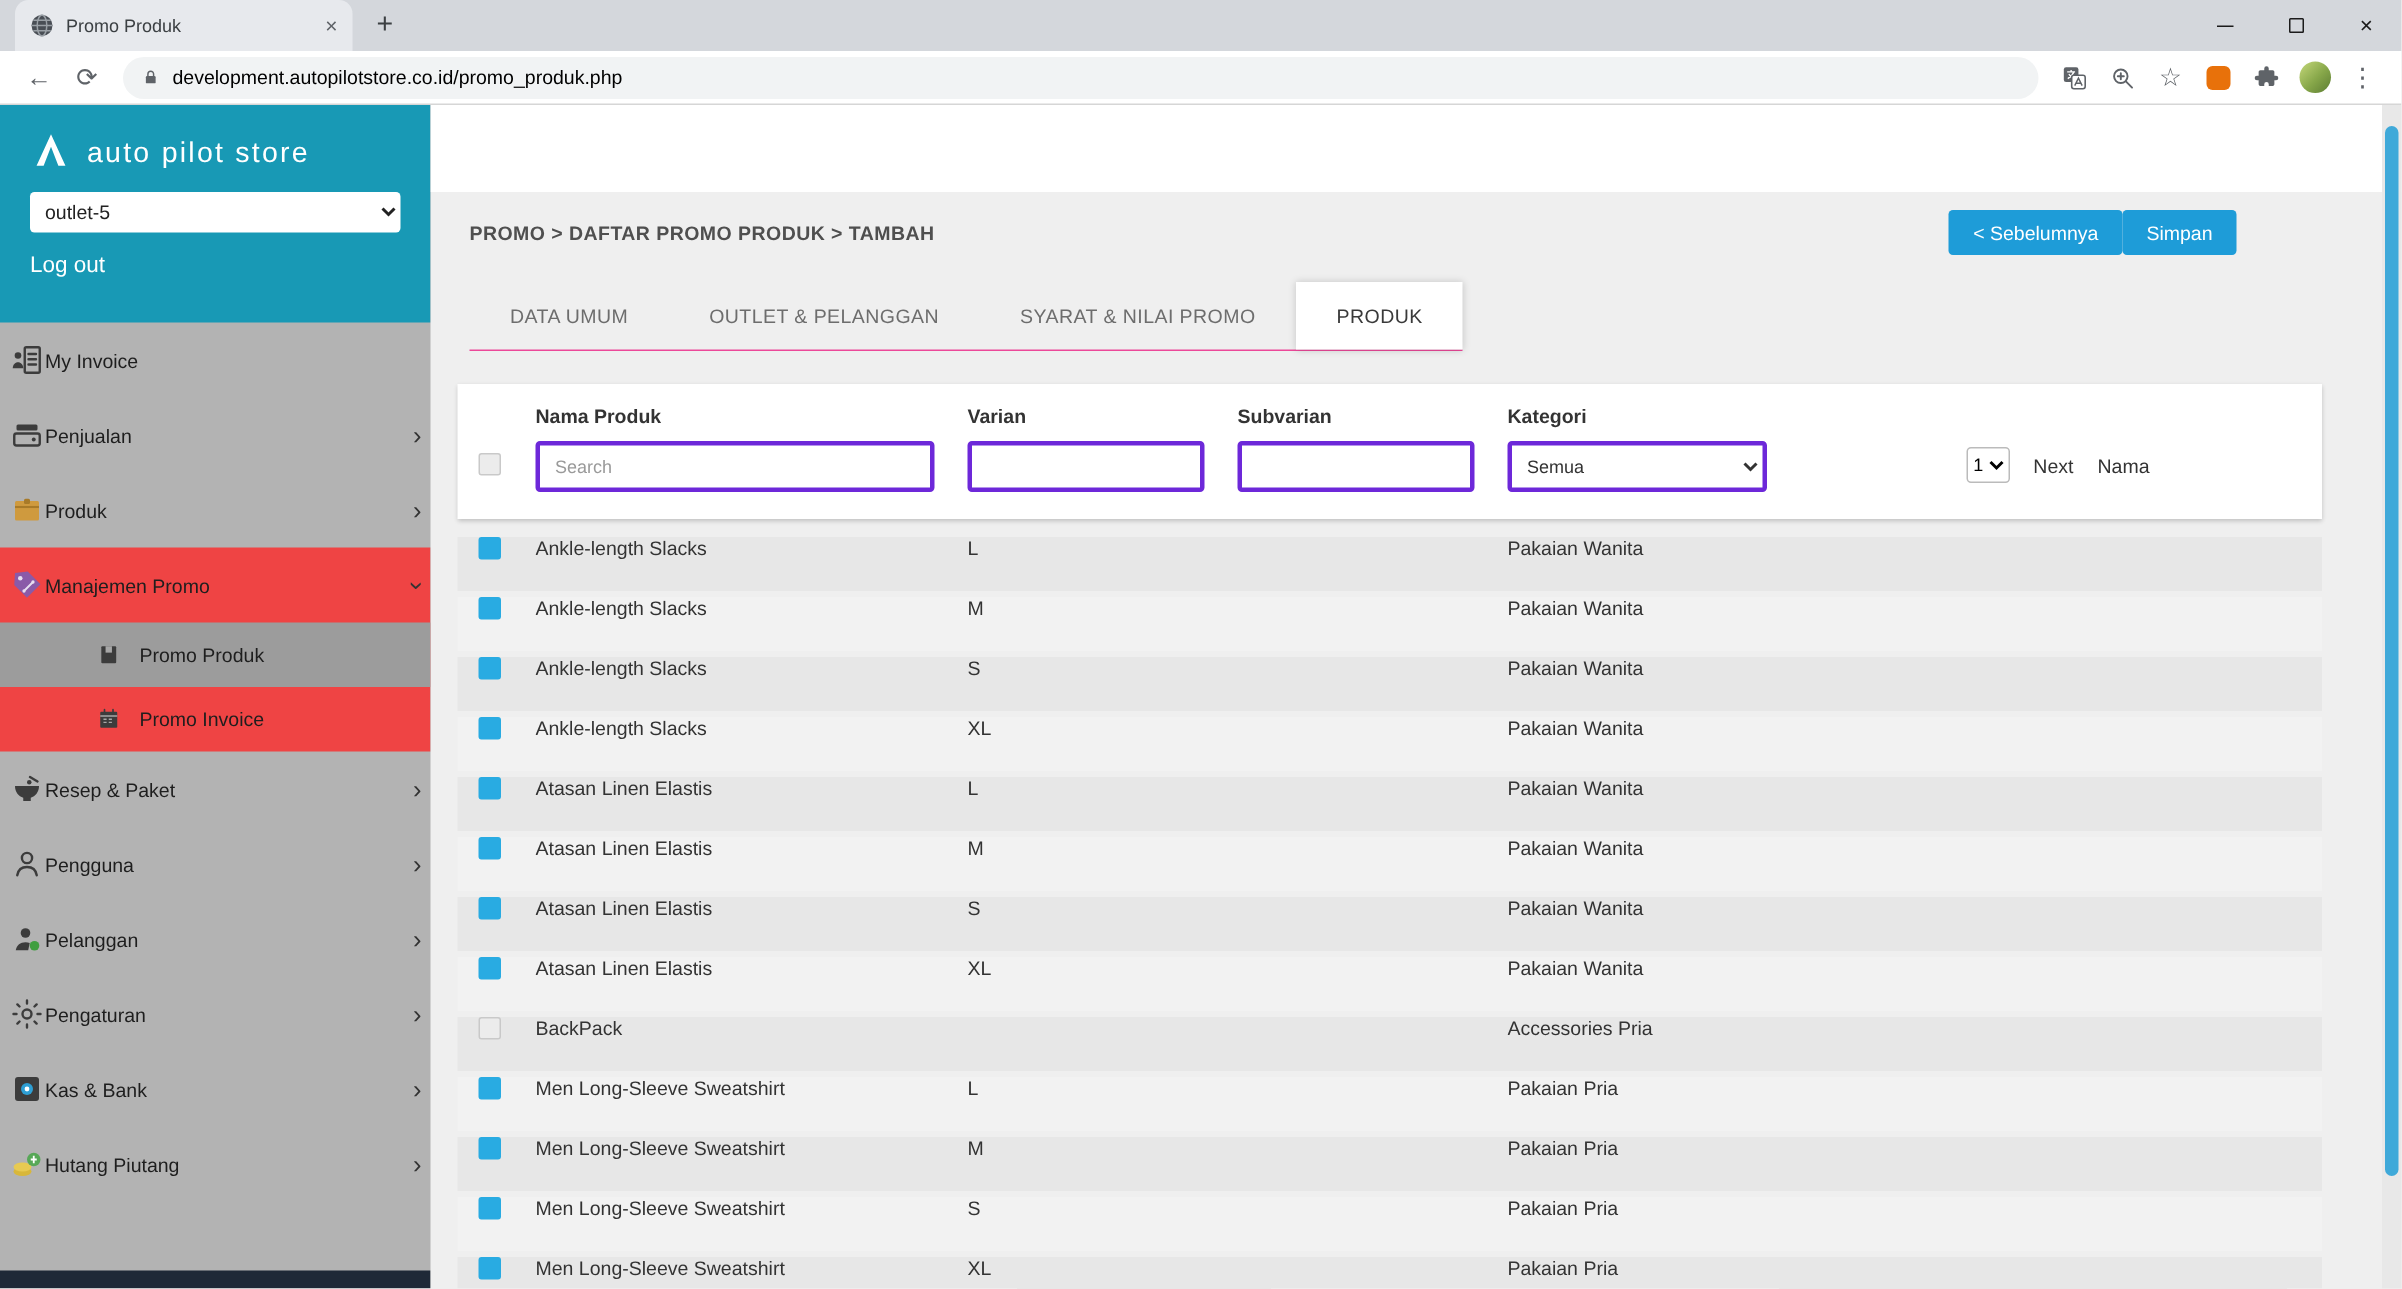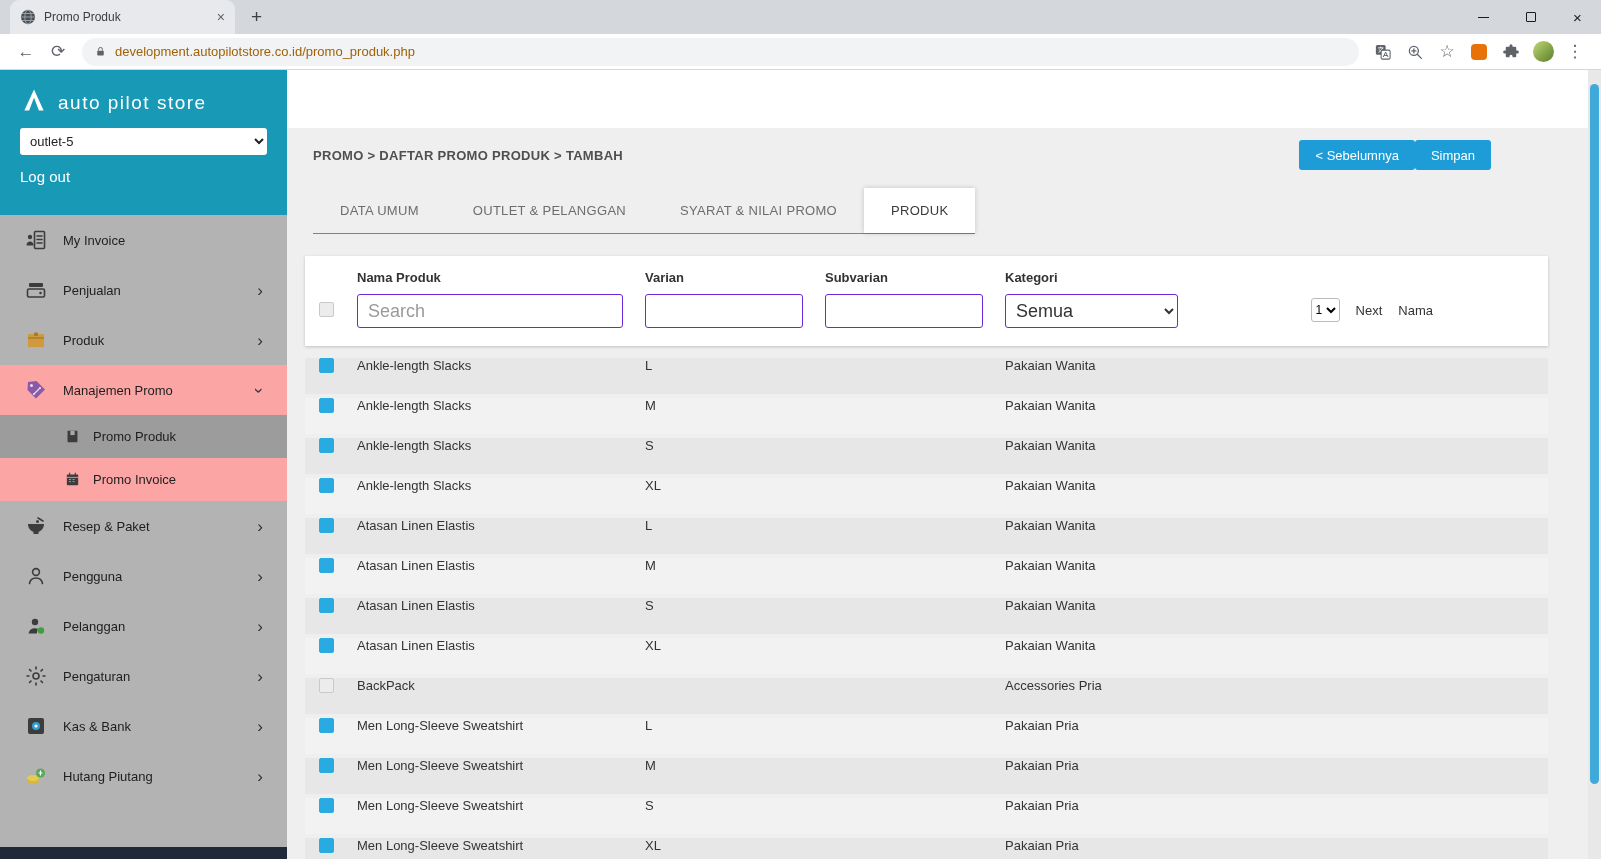--- a/index.html
+++ b/index.html
@@ -26,44 +26,44 @@
   .wc-min { width: 11px; height: 0; border-top: 1.5px solid #1b1b1b; display: inline-block; }
   .wc-max { width: 10px; height: 10px; border: 1.5px solid #1b1b1b; border-radius: 1px; display: inline-block; }
 
   .navbar { height: 36px; background: #fff; border-bottom: 1px solid #d6d6d6; display: flex; align-items: center; padding: 0 10px; }
   .nav-ic { width: 32px; text-align: center; color: #5f6368; font-size: 17px; flex: 0 0 auto;
             display: flex; align-items: center; justify-content: center; }
   .nav-ic svg { width: 18px; height: 18px; }
   .addressbar { flex: 1; height: 28px; background: #f1f3f4; border-radius: 14px; display: flex; align-items: center;
                 padding: 0 12px; margin: 0 8px; gap: 8px; }
   .lock svg { width: 13px; height: 13px; }
-  .url { font-size: 13px; color: #a16207; }
+  .url { font-size: 13px; color: #000000; }
   .ext-orange { display: inline-block; width: 16px; height: 16px; border-radius: 4px; background: #e8710a; }
   .avatar { display: inline-block; width: 21px; height: 21px; border-radius: 50%;
             background: linear-gradient(135deg, #c5d97a 0%, #86a649 55%, #5c7d33 100%); }
 
   
   .app { display: flex; height: 789px; position: relative; }
 
   .sidebar { width: 287px; flex: 0 0 287px; background: #b3b3b3; display: flex; flex-direction: column; overflow: hidden; }
   .side-top { background: var(--brand-teal, #1899b5); padding: 16px 20px 0; height: 145px; }
   .logo-row { display: flex; align-items: flex-end; gap: 10px; }
   .logo-mark svg { width: 28px; height: 28px; }
   .logo-text { color: #fff; font-size: 19px; letter-spacing: 1.5px; }
   .outlet-select { width: 100%; height: 27px; margin-top: 14px; border: none; border-radius: 3px;
                    font-size: 13px; font-family: inherit; padding: 0 6px; background: #fff; color: #222; }
   .logout { color: #fff; font-size: 15px; margin-top: 13px; cursor: pointer; }
 
   .side-nav { flex: 1; }
-  .nav-item { height: 50px; display: flex; align-items: center; padding: 0 24px; gap: 15px; color: #1e1e1e; font-size: 13px; cursor: pointer; }
+  .nav-item { height: 50px; display: flex; align-items: center; padding: 0 6px; color: #1e1e1e; font-size: 13px; cursor: pointer; }
   .nav-item .icon { width: 24px; height: 24px; flex: 0 0 24px; }
   .icon svg { width: 100%; height: 100%; }
   .chev { margin-left: auto; color: #333; font-size: 17px; line-height: 1; }
   .chev.down { transform: rotate(90deg); }
-  .nav-group { background: #fca5a5; }
+  .nav-group { background: #ef4444; }
   .sub-item { height: 43px; display: flex; align-items: center; padding: 0 22px 0 64px; gap: 12px; font-size: 13px; color: #1e1e1e; cursor: pointer; }
   .sub-item .icon { width: 17px; height: 17px; flex: 0 0 17px; }
   .sub-item.active { background: #9c9c9c; }
   .side-footer { height: 12px; background: #1f2937; margin-top: auto; }
 
   .main { flex: 1; position: relative; overflow: hidden; }
   .white-strip { height: 58px; background: #fff; }
   .page-head { display: flex; align-items: center; margin: 12px 110px 0 26px; height: 30px; }
   .breadcrumb { font-size: 13px; font-weight: bold; color: #4f4f4f; letter-spacing: .3px; }
   .head-buttons { margin-left: auto; display: flex; }
@@ -75,21 +75,21 @@
   .tab-item.active { background: #fff; color: #3a3a3a; box-shadow: 0 0 5px rgba(0,0,0,.18); margin-bottom: -1px; }
 
   .filter-card { display: flex; align-items: flex-start; margin: 22px 0 0 18px; width: 1243px; background: #fff;
                  box-shadow: 0 1px 3px rgba(0,0,0,.2); padding: 14px 0 18px 14px; }
   .cb-cell { width: 38px; display: flex; align-items: center; flex: 0 0 38px; }
   .head-cb { margin-top: 32px; }
   .cb { width: 15px; height: 15px; border: 1px solid #c9c9c9; background: #ececec; border-radius: 2px; display: inline-block; cursor: pointer; }
   .cb.checked { background: var(--checkbox-blue, #29abe2); border-color: var(--checkbox-blue, #29abe2); }
   .field { display: flex; flex-direction: column; }
   .field label { font-size: 13px; font-weight: bold; color: #333; margin-bottom: 9px; }
-  .field input, .field select { height: 34px; border: 1px solid #6d28d9; border-radius: 3px; font-size: 18px;
+  .field input, .field select { height: 34px; border: 3px solid #6d28d9; border-radius: 3px; font-size: 12px;
                                 font-family: inherit; color: #333; padding: 0 10px; background: #fff; }
   .field input::placeholder { color: #9a9a9a; }
   .w-nama { width: 288px; } .w-nama input { width: 266px; }
   .w-var  { width: 180px; } .w-var input  { width: 158px; }
   .w-kat  { width: 200px; } .w-kat select { width: 173px; padding: 0 6px; }
   .pagination { margin-left: auto; margin-right: 115px; margin-top: 28px; display: flex; align-items: center; gap: 16px; }
   .pagination select { height: 24px; font-size: 12px; font-family: inherit; border: 1px solid #bbb; border-radius: 3px; background: #fff; }
   .pg-link { font-size: 13px; color: #333; cursor: pointer; }
 
   .rows { margin: 12px 0 0 18px; width: 1243px; }

